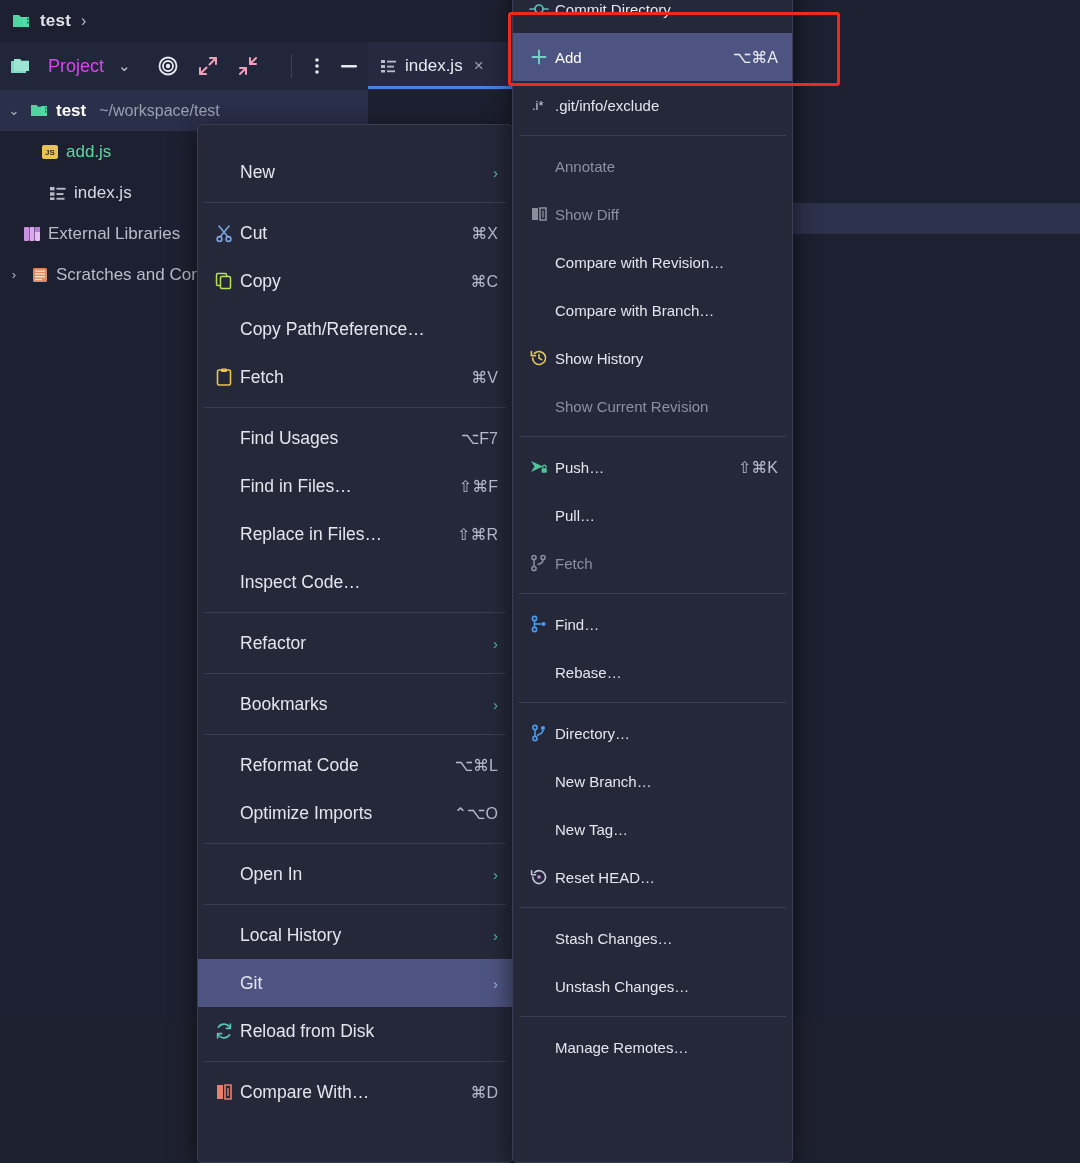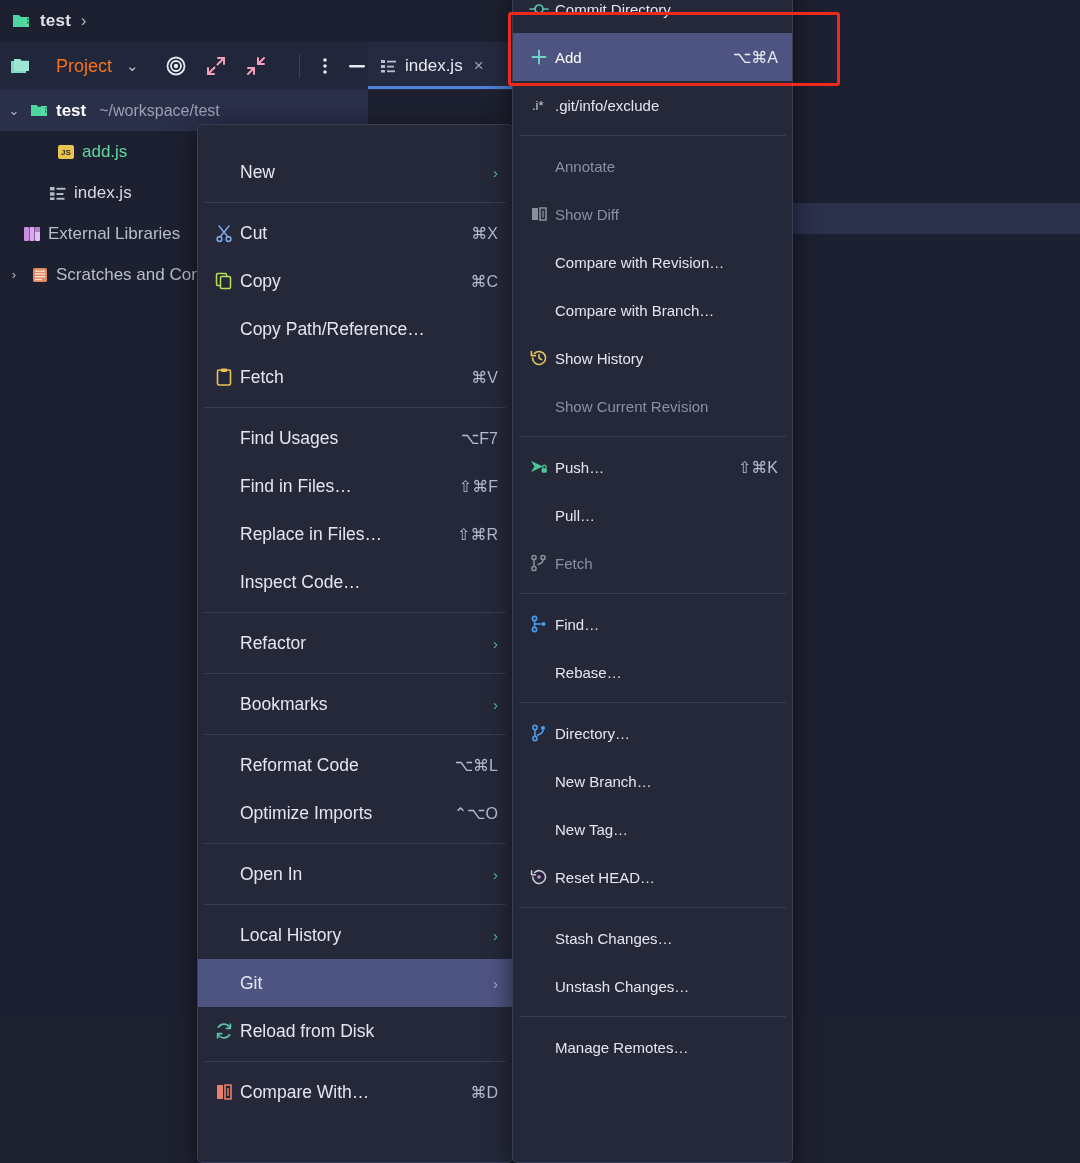--- a/index.html
+++ b/index.html
@@ -18,21 +18,21 @@
     position:absolute; left:0; top:0; width:1080px; height:42px;
     background:#1d2030; display:flex; align-items:center; padding-left:12px; gap:8px;
   }
   .bc-label { color:#dfe1e8; font-size:17px; font-weight:bold; letter-spacing:.2px; }
   .bc-sep { color:#b9bdc9; font-size:16px; margin-left:2px;}
 
   .toolwin-header {
     position:absolute; left:0; top:42px; width:368px; height:48px;
     background:#22263a; display:flex; align-items:center; padding:0 10px; gap:0;
   }
-  .tw-title { color:#f97316; font-size:18px; margin-left:24px; }
+  .tw-title { color:#d946ef; font-size:18px; margin-left:16px; }
   .tw-chevron { color:#c9ccd6; font-size:15px; margin-left:14px; }
   .tw-icons { display:flex; align-items:center; gap:18px; margin-left:26px; }
   .tw-div { width:1px; height:24px; background:#3b4058; margin-left:14px; margin-right:4px; }
 
   .tabbar {
     position:absolute; left:368px; top:42px; width:712px; height:48px;
     background:#1d2030;
   }
   .tab {
     position:absolute; left:0; top:0; width:145px; height:48px;
@@ -189,21 +189,21 @@
             <path d="M1 3h5.5l1.6 1.8H12V14H1z" fill="#4fd6a0"></path>
             <rect x="11" y="4" width="6" height="10" fill="#52dba6"></rect>
             <rect x="15" y="5.2" width="1.5" height="2" fill="#2a7a5c"></rect>
             <rect x="15" y="8.6" width="1.5" height="2" fill="#2a7a5c"></rect>
           </svg>
         </span>
         <span class="tr-name" style="color:#ffffff;font-weight:bold">test</span>
         <span class="tr-path">~/workspace/test</span>
       </div>
 
-      <div class="tree-row" style="padding-left:56px">
+      <div class="tree-row" style="padding-left:40px">
         <span>
           <svg width="20" height="18" viewBox="0 0 20 18">
             <rect x="2" y="2" width="16" height="14" rx="2" fill="#e8c452"></rect>
             <text x="10" y="12" font-family="Liberation Sans, sans-serif" font-size="8" font-weight="bold" fill="#3a3018" text-anchor="middle">JS</text>
           </svg>
         </span>
         <span class="tr-name" style="color:#63d6a0">add.js</span>
       </div>
 
       <div class="tree-row" style="padding-left:48px">

